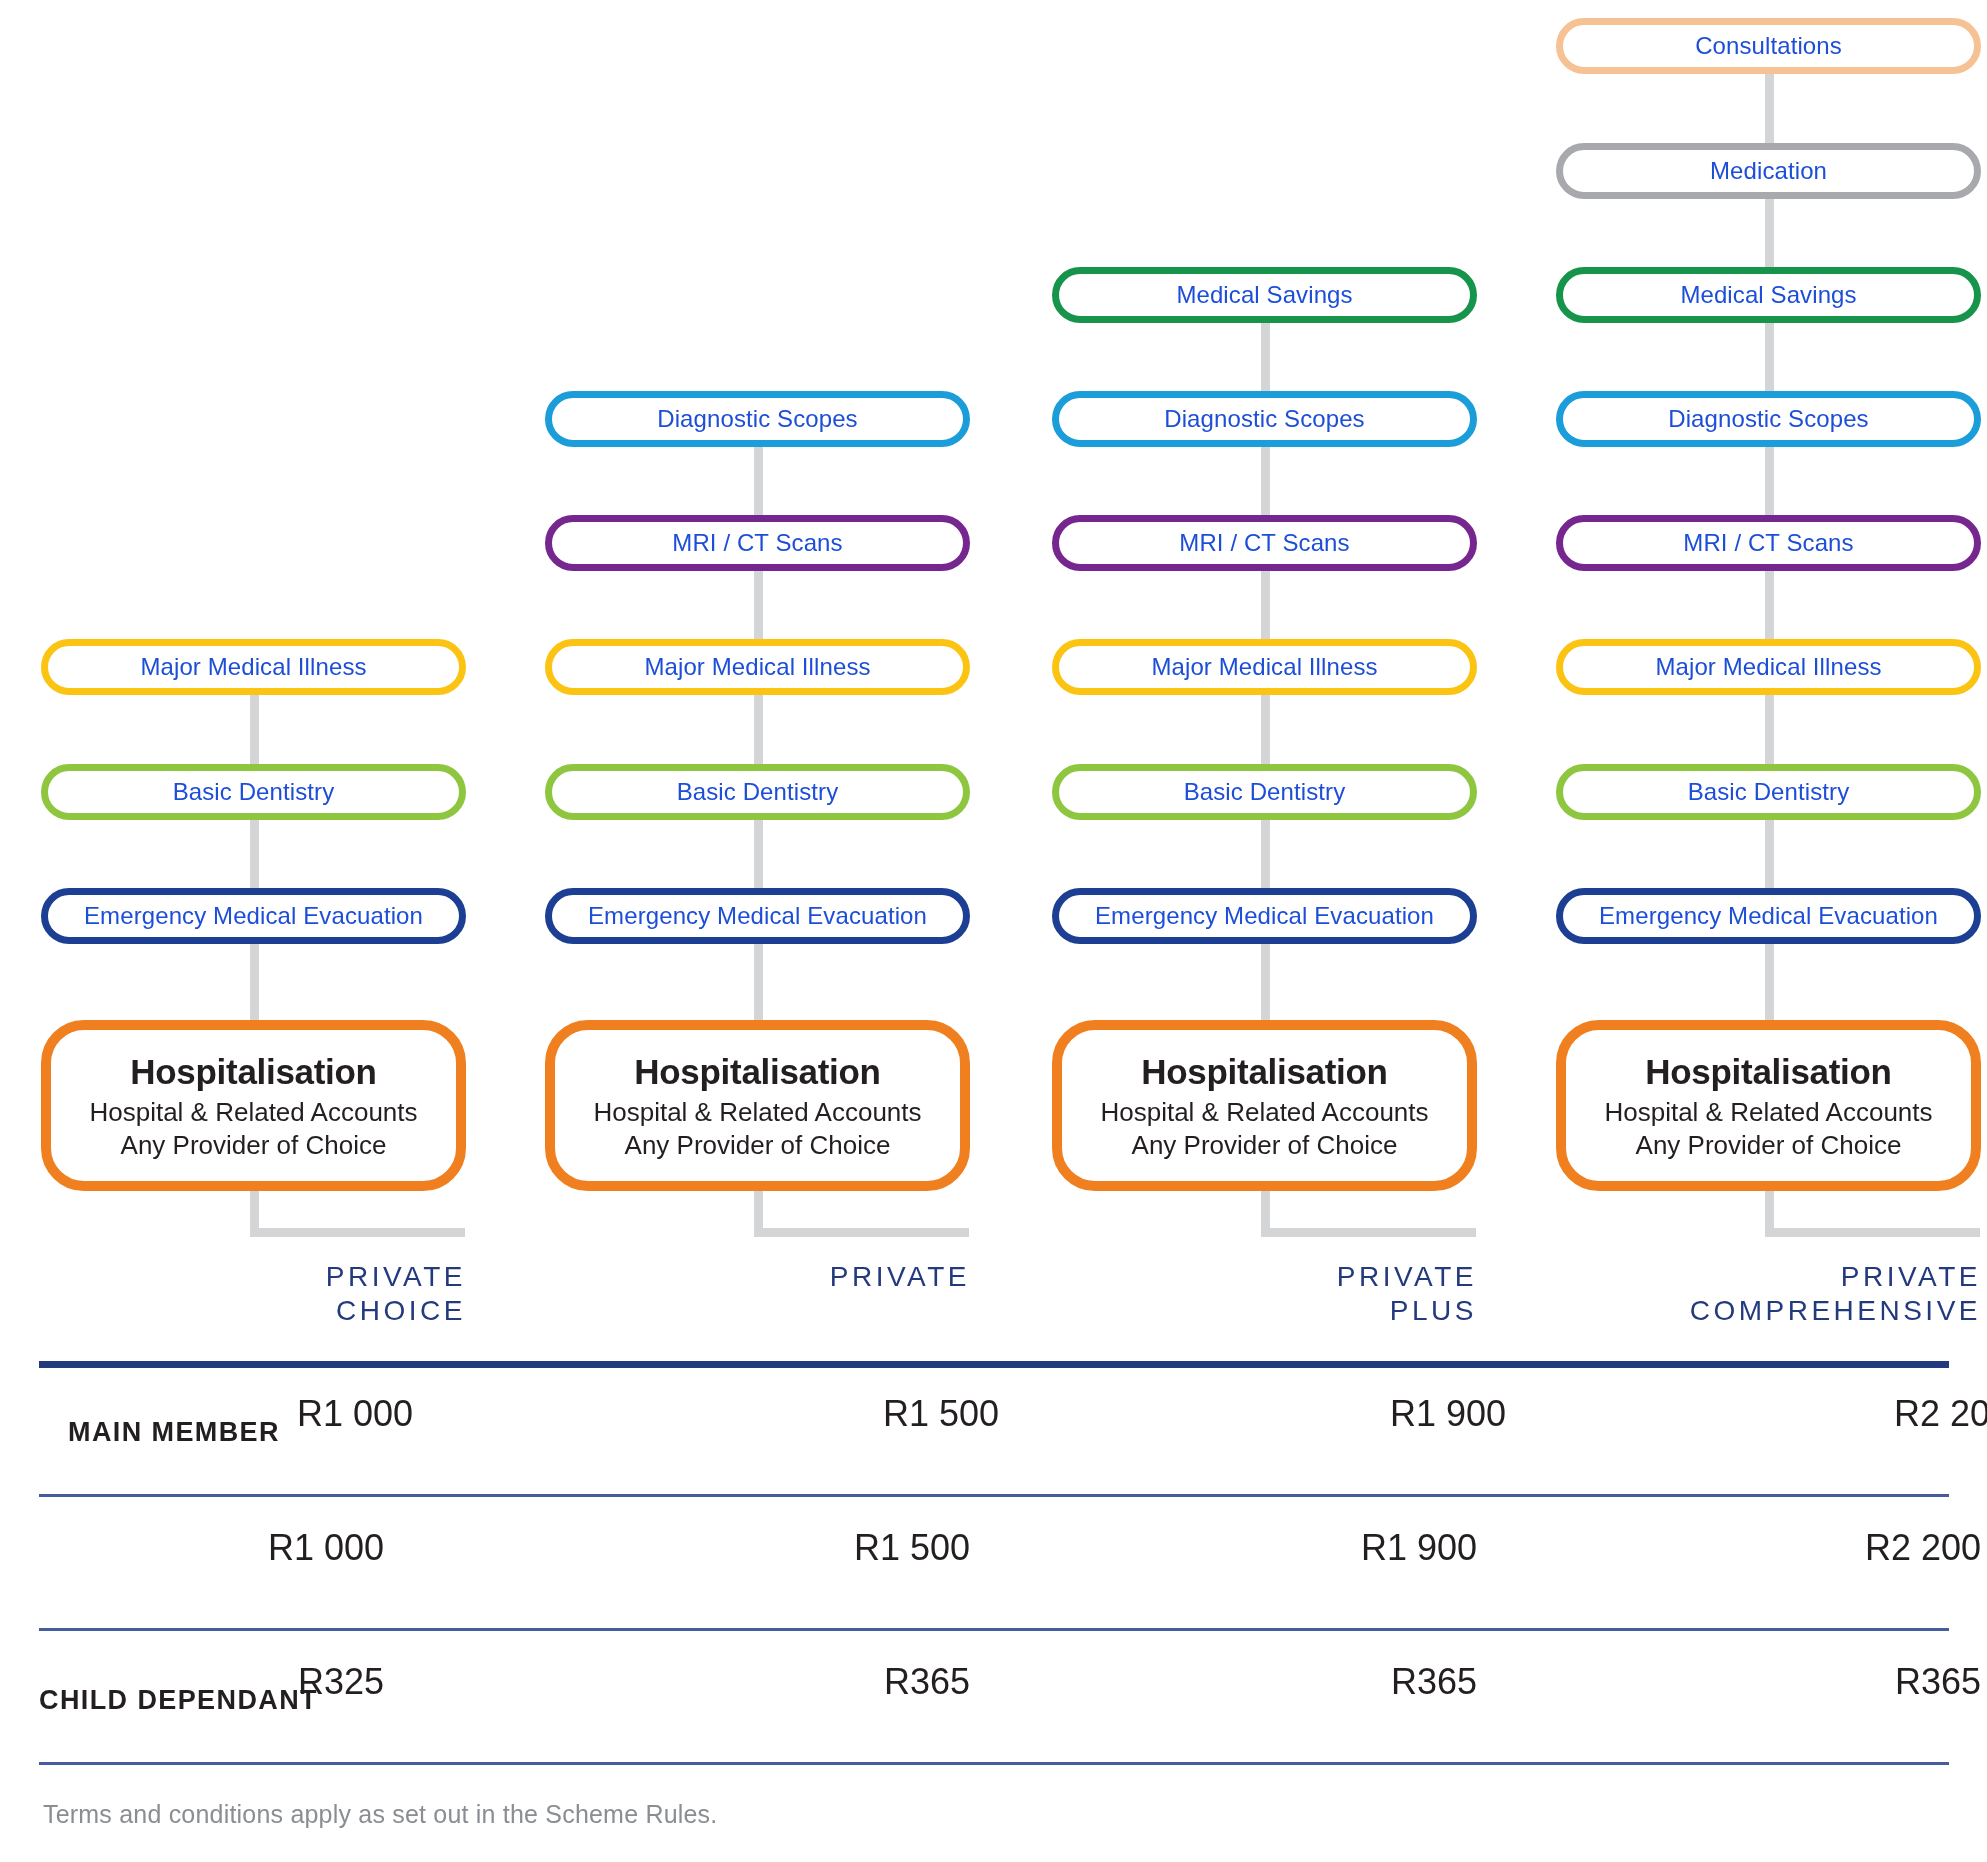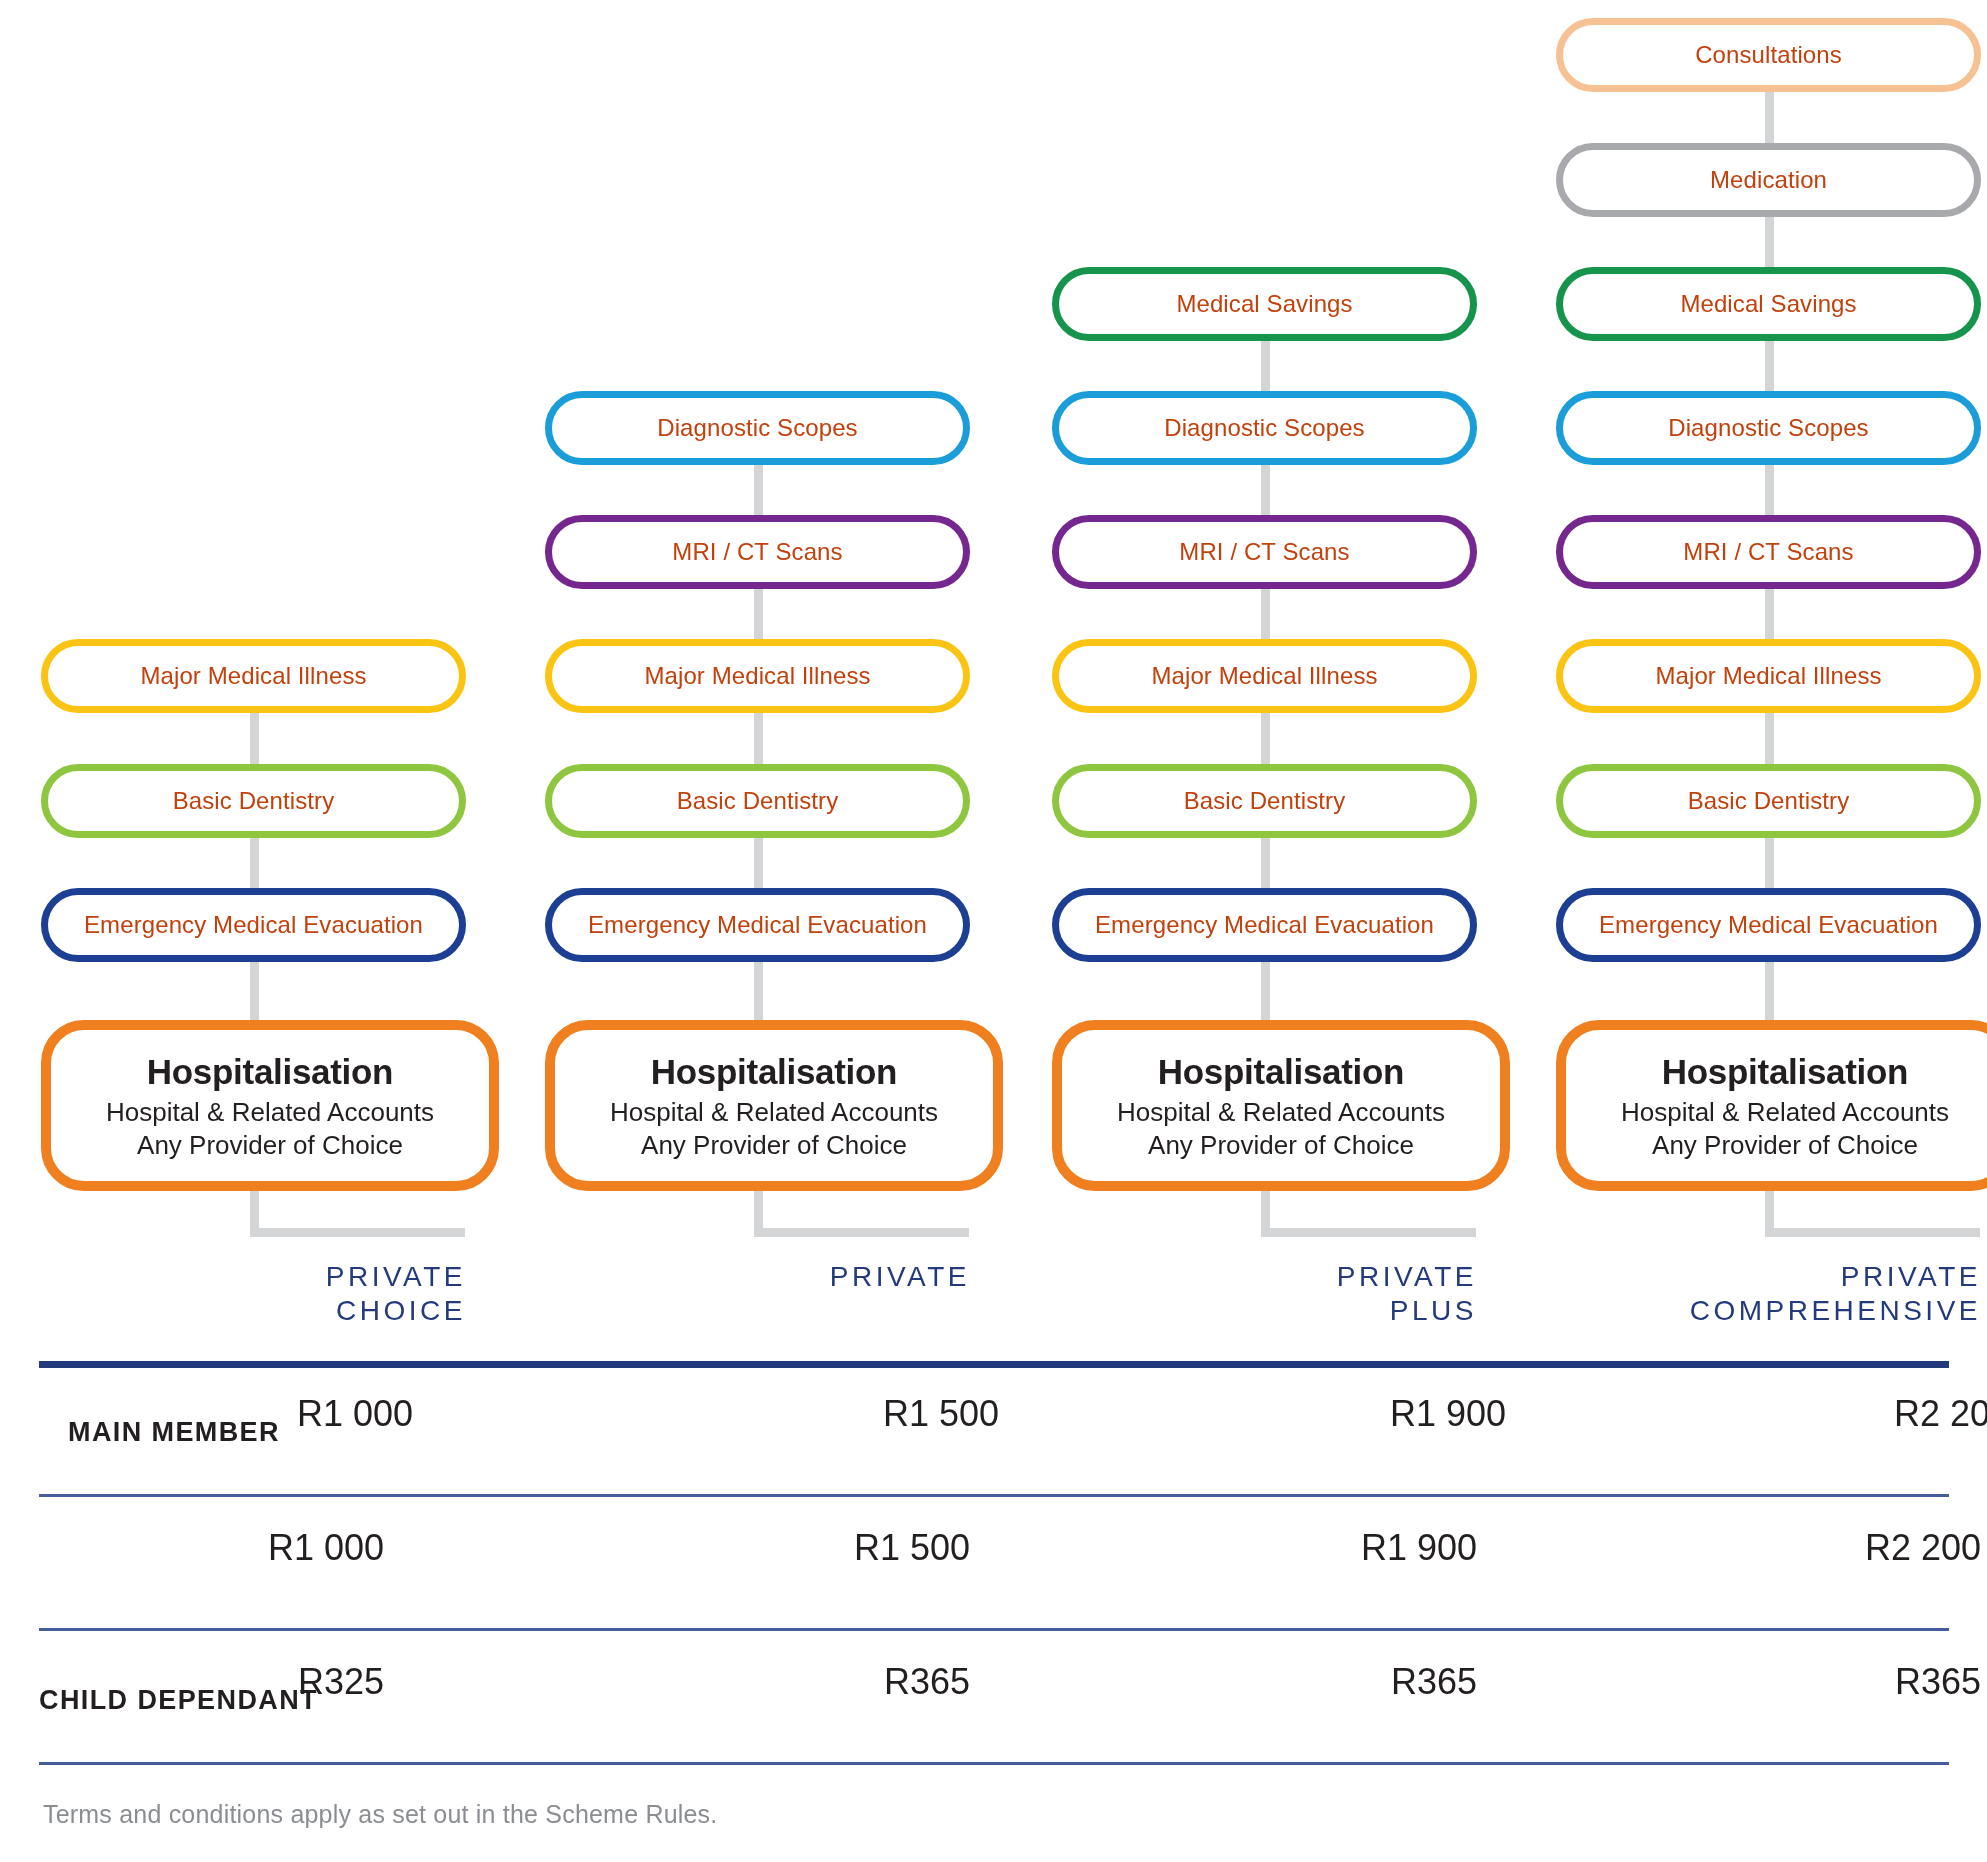--- a/index.html
+++ b/index.html
@@ -64,39 +64,39 @@
     width: 215px;
     height: 8.7px;
     background: #d4d5d7;
   }
 
   
   .pill {
     position: absolute;
     left: 0;
     width: 425px;
-    height: 74px;
+    height: 56px;
     border-radius: 38px;
     border: 7.8px solid #999;
     background: #ffffff;
     display: flex;
     align-items: center;
     justify-content: center;
     z-index: 2;
     font-size: 24px;
     letter-spacing: 0.1px;
-    color: #c2410c;
+    color: #1d4ed8;
   }
   .pill span { line-height: 1; }
 
   
   .hosp {
     position: absolute;
     left: 0;
-    width: 458px;
+    width: 425px;
     height: 171px;
     border-radius: 43px;
     border: 10.7px solid #ef7f1f;
     background: #ffffff;
     display: flex;
     flex-direction: column;
     align-items: center;
     justify-content: center;
     z-index: 2;
     padding-top: 1.9px;

